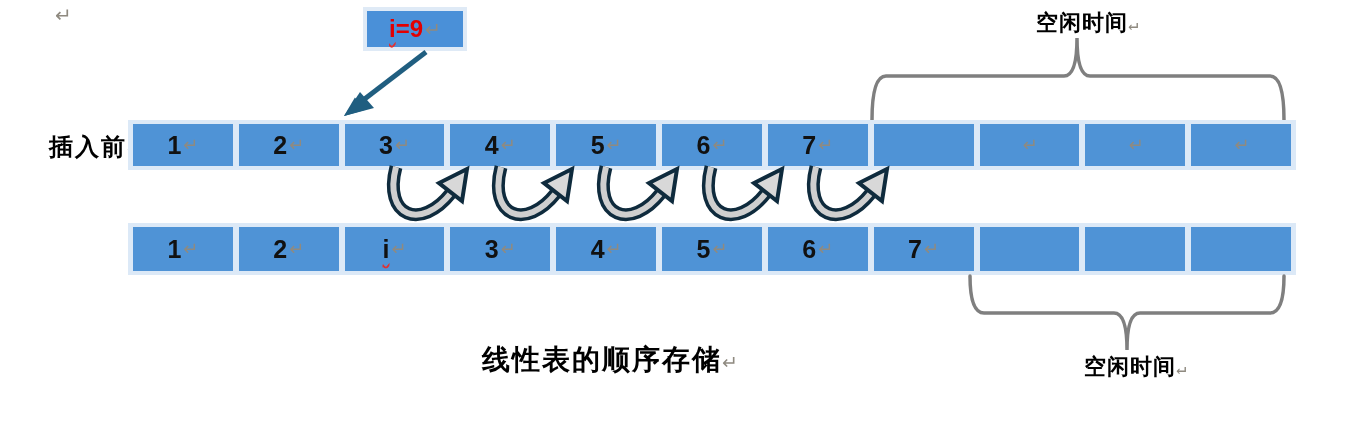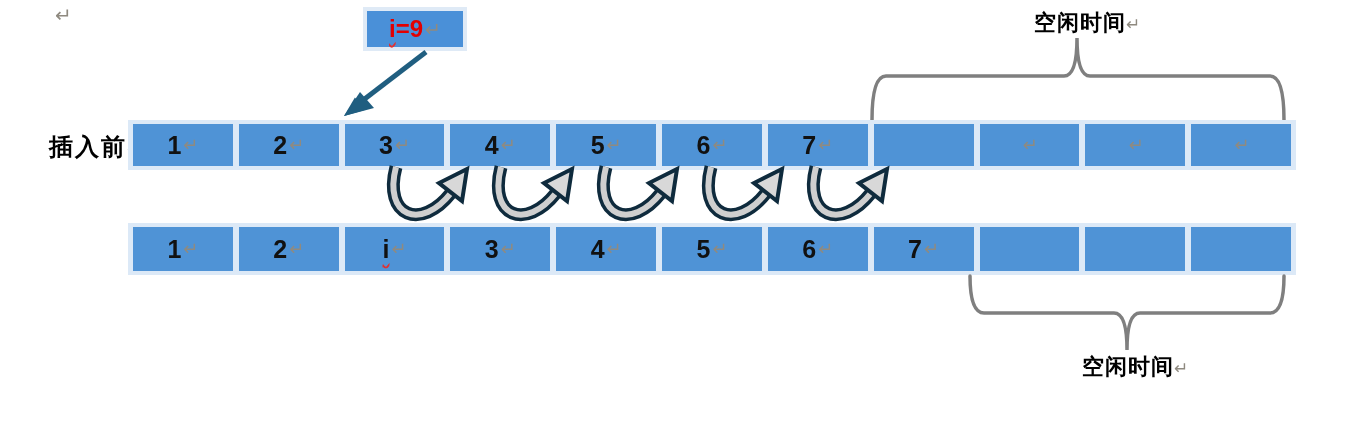--- a/index.html
+++ b/index.html
@@ -22,21 +22,21 @@
   .lbl-before{left:33px;top:131px;}
   .lbl-after{left:33px;top:234px;}
   
   .strip{background:#dce9f7;display:flex;gap:6px;padding:4px 5px;box-sizing:border-box;}
   .strip-before{left:128px;top:120px;width:1168px;height:50px;}
   .strip-after{left:128px;top:223px;width:1168px;height:52px;}
   .cell{flex:1 1 0;background:#4f93d6;display:flex;align-items:center;justify-content:center;
         font-size:25px;font-weight:600;color:#111;}
   .cell .mark{font-size:18px;margin-left:2px;}
   
-  .idle{font-size:22px;font-weight:700;text-align:center;white-space:nowrap;letter-spacing:1px;}
+  .idle{font-size:22px;font-weight:700;text-align:center;white-space:nowrap;letter-spacing:1px;font-family:Liberation Mono, monospace;}
   .idle .mark{font-size:17px;font-weight:400;letter-spacing:0;}
   .idle-top{left:1002px;top:8px;width:170px;}
   .idle-bottom{left:1050px;top:352px;width:170px;}
   
   .caption{left:410px;top:341px;width:400px;text-align:center;font-size:28px;font-weight:700;letter-spacing:2px;}
   .caption .mark{font-size:19px;font-weight:400;letter-spacing:0;}
   svg{display:block;overflow:visible;}
   .z2{z-index:2;}
 </style>
 </head>
@@ -190,14 +190,17 @@
   </div>
 
   <svg class="abs" style="left:968px;top:276px;" width="318" height="76" viewBox="0 0 318 76">
     <path d="M2,0 Q2,37 16,37 L146,37 Q159,37 159,74 Q159,37 172,37 L302,37 Q316,37 316,0" fill="none" stroke="#7f7f7f" stroke-width="3.5" stroke-linecap="round"></path>
   </svg>
 
   <div class="abs idle idle-bottom">
     <span>空闲时间</span><span class="mark">↵</span>
   </div>
 
+  <div class="abs caption">
+    <span>线性表的顺序存储</span><span class="mark">↵</span>
+  </div>
 
 </div>
 
 </body></html>

